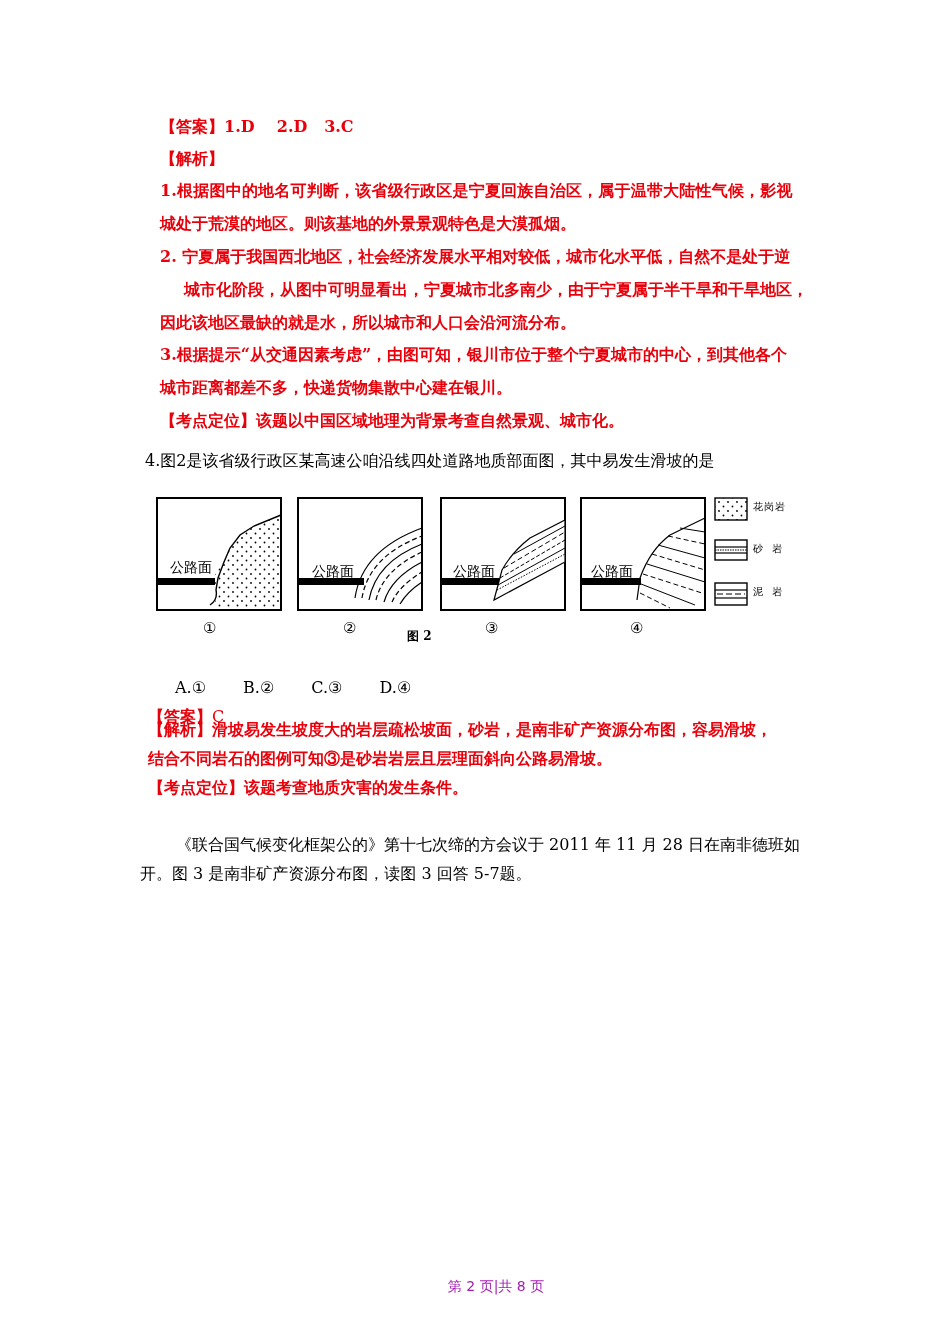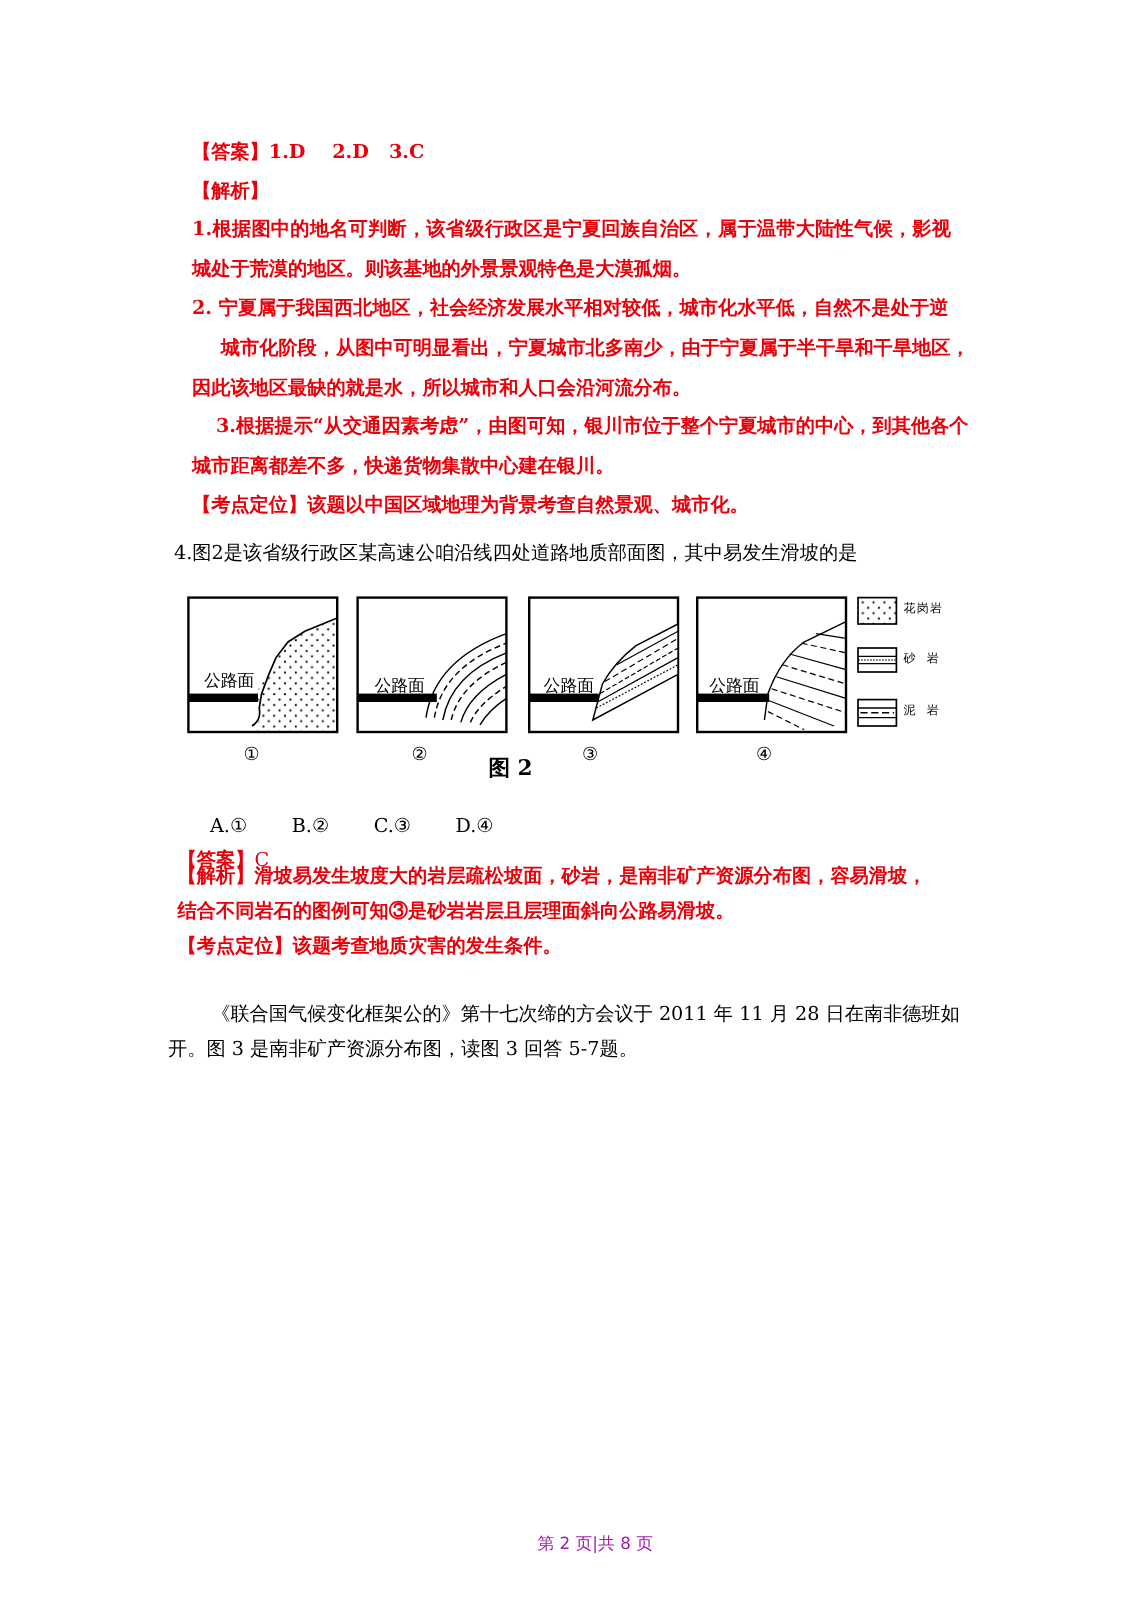--- a/index.html
+++ b/index.html
@@ -21,21 +21,21 @@
 </div>
 <div class="line red bold" style="left:160px; top:148px;">【解析】</div>
 
 <div class="line red bold" style="left:160px; top:180px; letter-spacing:0.2px;">1.根据图中的地名可判断，该省级行政区是宁夏回族自治区，属于温带大陆性气候，影视</div>
 <div class="line red bold" style="left:160px; top:213px;">城处于荒漠的地区。则该基地的外景景观特色是大漠孤烟。</div>
 
 <div class="line red bold" style="left:160px; top:246px;">2. 宁夏属于我国西北地区，社会经济发展水平相对较低，城市化水平低，自然不是处于逆</div>
 <div class="line red bold" style="left:160px; top:279px;margin-left:24px;">城市化阶段，从图中可明显看出，宁夏城市北多南少，由于宁夏属于半干旱和干旱地区，</div>
 <div class="line red bold" style="left:160px; top:312px;">因此该地区最缺的就是水，所以城市和人口会沿河流分布。</div>
 
-<div class="line red bold" style="left:160px; top:344px;margin-left:20px;">3.根据提示“从交通因素考虑”，由图可知，银川市位于整个宁夏城市的中心，到其他各个</div>
+<div class="line red bold" style="left:160px; top:344px;">3.根据提示“从交通因素考虑”，由图可知，银川市位于整个宁夏城市的中心，到其他各个</div>
 <div class="line red bold" style="left:160px; top:377px;">城市距离都差不多，快递货物集散中心建在银川。</div>
 <div class="line red bold" style="left:160px; top:410px;">
   <span>【考点定位】</span><span>该题以中国区域地理为背景考查自然景观、城市化。</span>
 </div>
 
 <div class="line" style="left:145px; top:450px;">4.图2是该省级行政区某高速公咱沿线四处道路地质部面图，其中易发生滑坡的是</div>
 
 <svg class="fig" style="left:150px; top:490px;" width="680" height="160" viewBox="0 0 680 160">
   <defs>
     <pattern id="dots" width="9" height="9" patternUnits="userSpaceOnUse">
@@ -116,21 +116,21 @@
 </svg>
 
 <div class="legend-label" style="left:753px; top:500px;">花岗岩</div>
 <div class="legend-label" style="left:753px; top:542px; white-space:pre;">砂  岩</div>
 <div class="legend-label" style="left:753px; top:585px; white-space:pre;">泥  岩</div>
 
 <div class="caption" style="left:203px; top:619px;">①</div>
 <div class="caption" style="left:343px; top:619px;">②</div>
 <div class="caption" style="left:485px; top:619px;">③</div>
 <div class="caption" style="left:630px; top:619px;">④</div>
-<div class="caption bold" style="left:407px; top:628px; font-size:18px;">图 2</div>
+<div class="caption bold" style="left:407px; top:628px; font-size:12px;">图 2</div>
 
 <div class="line options" style="left:175px; top:661px;margin-top:16px;">
   <span>A.①</span>
   <span>B.②</span>
   <span>C.③</span>
   <span>D.④</span>
 </div>
 
 <div class="line red" style="left:148px; top:690px;margin-top:16px;">
   <span class="bold">【答案】</span><span>C</span>

